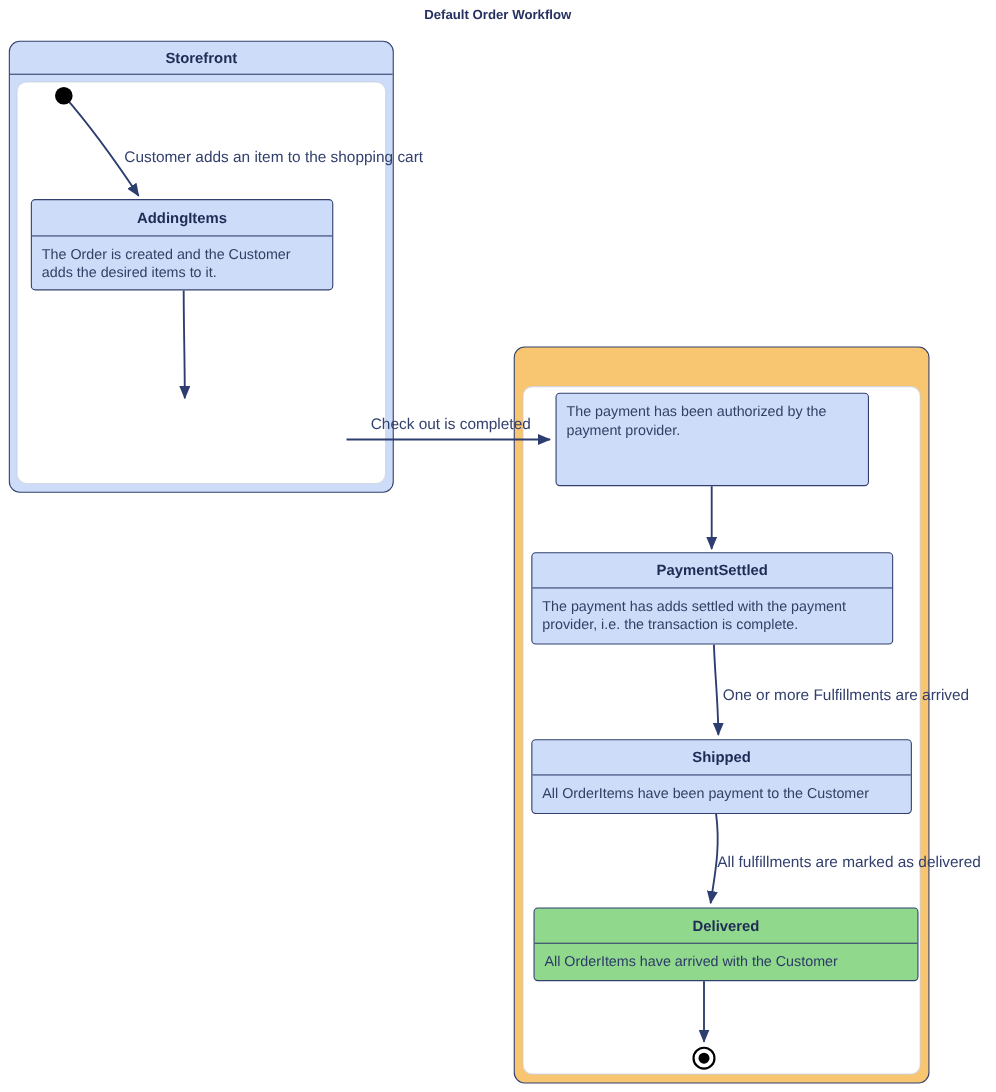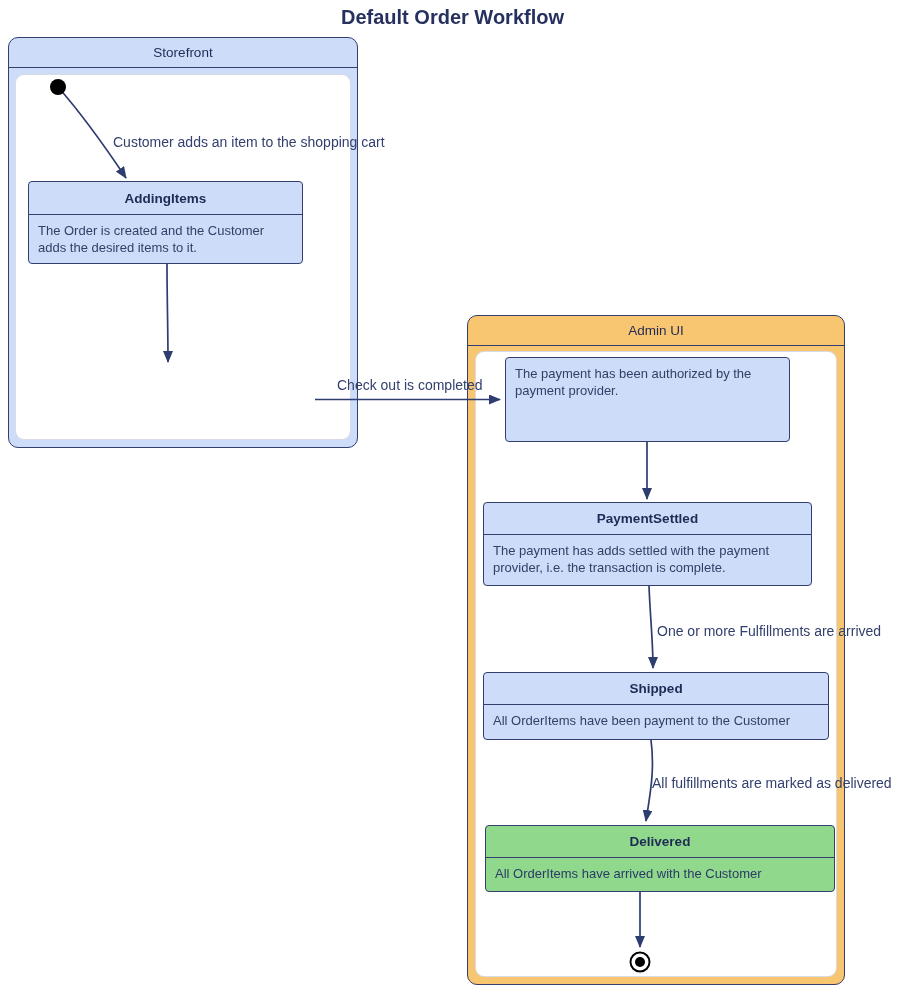--- a/index.html
+++ b/index.html
@@ -2,31 +2,31 @@
 <html><head>
 <meta charset="utf-8">
 <style>
   html,body { margin:0; padding:0; background:#ffffff; }
   #canvas {
     position:relative; width:905px; height:993px; background:#ffffff;
     font-family:"Liberation Sans", sans-serif; overflow:hidden;
   }
   .diagram-title {
     position:absolute; left:0; top:6px; width:905px; text-align:center;
-    font-size:20px; font-weight:600; color:#27315f; z-index:5;
+    font-size:12px; font-weight:600; color:#27315f; z-index:5;
   }
   
   .composite {
     position:absolute; border:1.4px solid #33406f; border-radius:10px; z-index:1;
     box-sizing:border-box;
   }
   .composite-header {
     position:absolute; left:0; right:0; top:0; height:30px;
     display:flex; align-items:center; justify-content:center;
-    font-size:13.5px; font-weight:normal; color:#1f2a55;
+    font-size:13.5px; font-weight:bold; color:#1f2a55;
     border-bottom:1.4px solid #33406f; box-sizing:border-box;
   }
   .composite-body {
     position:absolute; background:#ffffff; border-radius:9px;
     border:1px solid rgba(70,90,140,0.22); box-sizing:border-box;
   }
   .storefront { left:8px; top:37px; width:350px; height:411px; background:#ccdcf9; }
   .storefront .composite-body { left:6px; right:6px; top:36px; bottom:7px; }
   .admin-ui { left:467px; top:315px; width:378px; height:670px; background:#f8c571; }
   .admin-ui .composite-body { left:7px; right:7px; top:35px; bottom:7px; }
@@ -74,21 +74,20 @@
 <div id="canvas">
 
   <div class="diagram-title">Default Order Workflow</div>
 
   <div class="composite storefront">
     <div class="composite-header">Storefront</div>
     <div class="composite-body"></div>
   </div>
 
   <div class="composite admin-ui">
-    <div class="composite-header">Admin UI</div>
     <div class="composite-body"></div>
   </div>
 
   <svg class="edges" width="905" height="993" viewBox="0 0 905 993">
     <defs>
       <marker id="arrow" viewBox="0 0 12 10" refX="11" refY="5" markerWidth="12" markerHeight="10" markerUnits="userSpaceOnUse" orient="auto">
         <path d="M0,0 L12,5 L0,10 z" fill="#2e3d70"></path>
       </marker>
     </defs>
 

